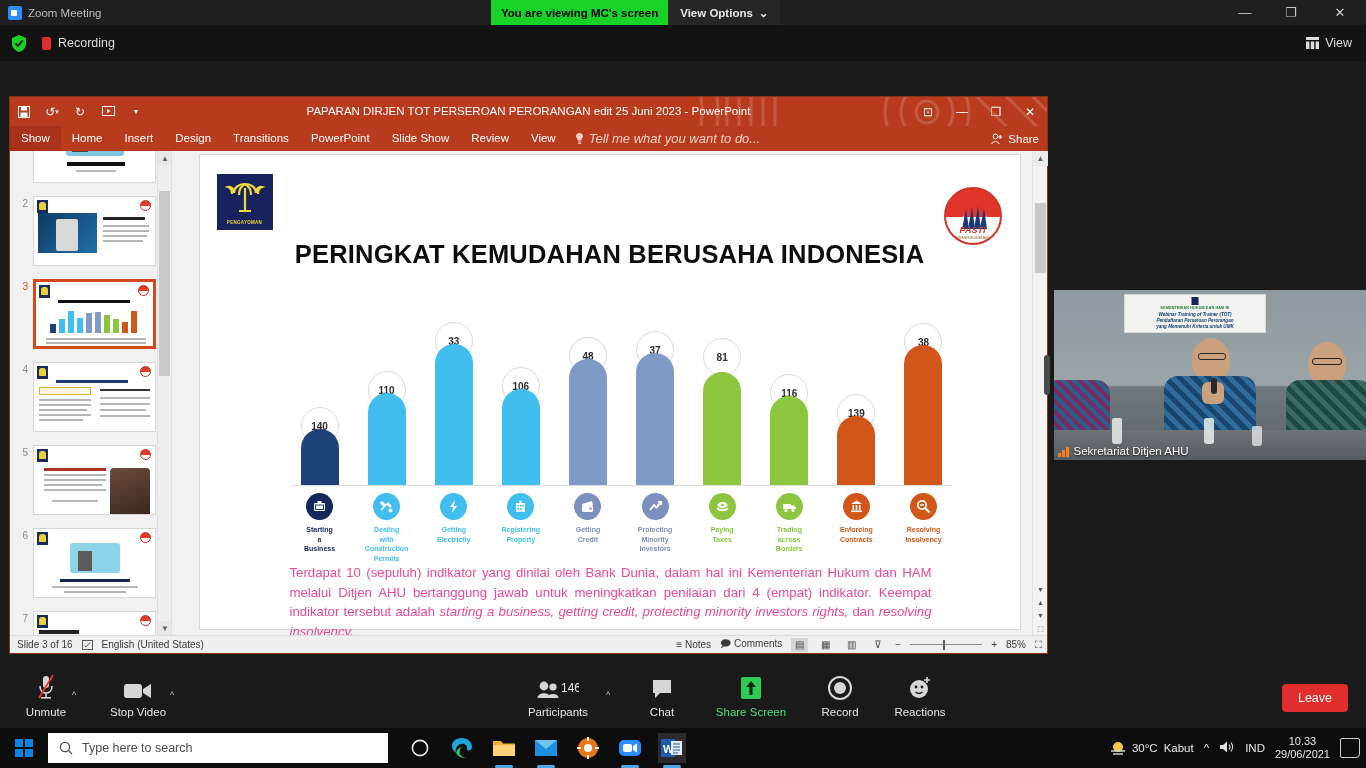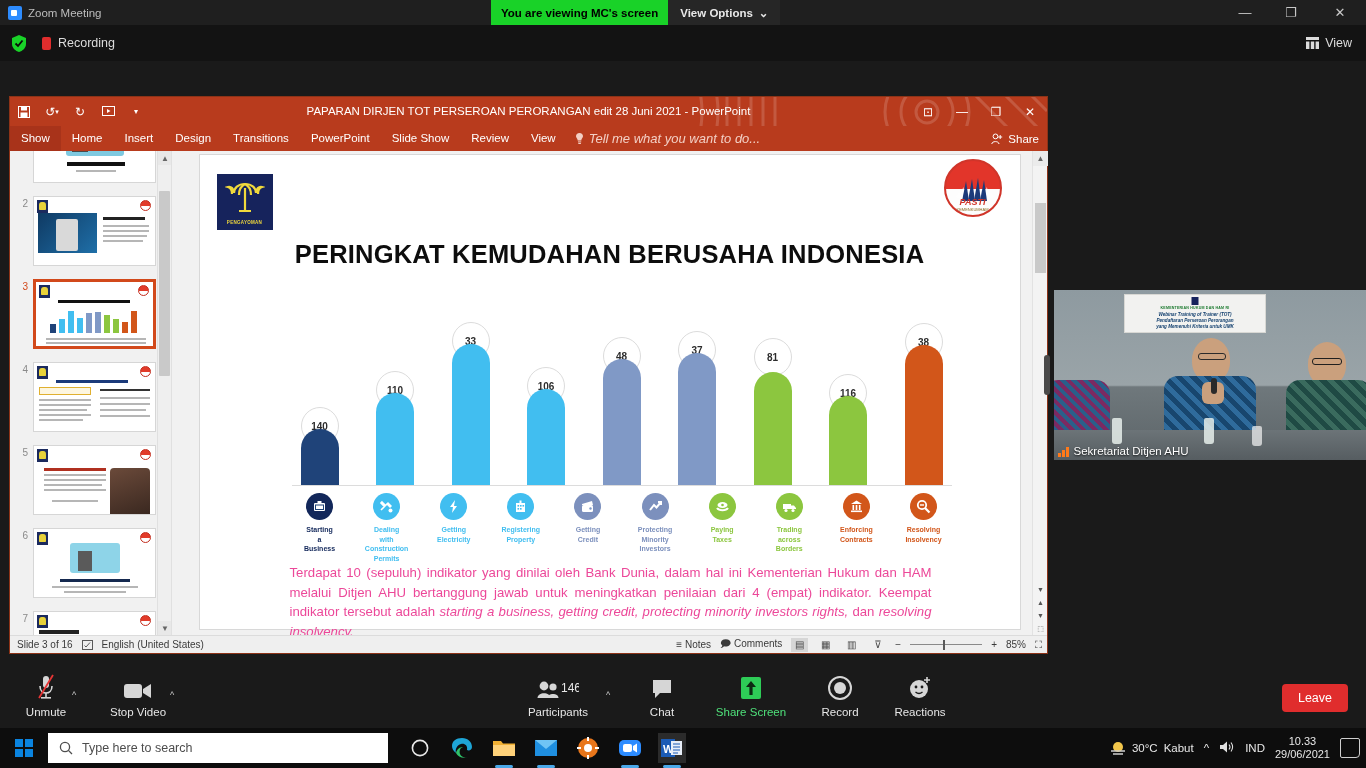--- a/index.html
+++ b/index.html
@@ -97,21 +97,21 @@
     display:flex; align-items:flex-start; justify-content:center; padding-top:4px; }
   .slide { width:820px; height:474px; background:#fff; position:relative;
     box-shadow:0 0 0 1px #d8d8d8; }
 
   .logo-pengayoman { position:absolute; left:17px; top:19px; width:56px; height:56px;
     background:#16235c; }
   .lp-glyph { position:absolute; left:8px; top:6px; width:40px; height:34px; }
   .lp-word { position:absolute; left:0; right:0; bottom:5px; text-align:center;
     color:#f0d93c; font-size:4.5px; letter-spacing:.3px; font-weight:bold; }
 
-  .logo-pasti { position:absolute; right:18px; top:4px; width:58px; height:58px;
+  .logo-pasti { position:absolute; right:18px; top:32px; width:58px; height:58px;
     border-radius:50%; overflow:hidden; border:2px solid #d0352a;
     background:linear-gradient(180deg,#e2352a 0 52%,#fdfdfd 52% 100%); }
   .lpa-rays { position:absolute; left:10px; top:16px; width:38px; height:24px; }
   .lpa-txt { position:absolute; left:0; right:0; top:36px; text-align:center;
     color:#d0352a; font-size:9px; font-weight:bold; font-style:italic; }
   .lpa-sub { position:absolute; left:0; right:0; top:46px; text-align:center;
     color:#8a6a22; font-size:4px; }
 
   .slide-title { position:absolute; left:0; right:0; top:85px; text-align:center;
     font-size:25.5px; font-weight:bold; color:#0d0d0d; letter-spacing:.2px; }
@@ -299,21 +299,21 @@
         <div class="qat-btn">↺<span style="font-size:7px">▾</span></div>
         <div class="qat-btn">↻</div>
         <div class="qat-btn">
           <svg width="13" height="12" viewBox="0 0 13 12">
               <rect x="0.5" y="0.5" width="12" height="9" fill="none" stroke="#fff"></rect>
               <path d="M5 3 L8.5 5 L5 7 Z" fill="#fff"></path>
             </svg>
         </div>
         <div class="qat-btn" style="font-size:8px">▾</div>
       </div>
-      <div class="ppt-title-text">PAPARAN DIRJEN TOT PERSEROAN PERORANGAN edit 28 Juni 2021 - PowerPoint</div>
+      <div class="ppt-title-text">PAPARAN DIRJEN TOT PERSEROAN PERORANGAN edit 25 Juni 2023 - PowerPoint</div>
       <div class="ppt-wbtns">
         <div class="ppt-wbtn">⊡</div>
         <div class="ppt-wbtn">—</div>
         <div class="ppt-wbtn">❐</div>
         <div class="ppt-wbtn">✕</div>
       </div>
     </div>
 
     <div class="ppt-ribbon">
       <div class="rb-tab file">Show</div>
@@ -523,20 +523,24 @@
               </div>
               <div class="col">
                 <div class="bubble" style="bottom:109px">81</div>
                 <div class="bar" style="height:113px;background:#8cc63f;border-radius:19px 19px 0 0"></div>
               </div>
               <div class="col">
                 <div class="bubble" style="bottom:73px">116</div>
                 <div class="bar" style="height:89px;background:#8cc63f;border-radius:19px 19px 0 0"></div>
               </div>
               <div class="col">
+                <div class="bubble" style="bottom:53px">139</div>
+                <div class="bar" style="height:69px;background:#d2561a;border-radius:19px 19px 0 0"></div>
+              </div>
+              <div class="col">
                 <div class="bubble" style="bottom:124px">38</div>
                 <div class="bar" style="height:140px;background:#d2561a;border-radius:19px 19px 0 0"></div>
               </div>
             </div>
           <div class="chart-baseline"></div>
           <div class="legend" id="chart-legend">
               <div class="leg">
                 <div class="leg-ic" style="background:#12275a">
                   <svg viewBox="0 0 15 15">
                     <rect x="2" y="4" width="11" height="8" rx="1" fill="#fff"></rect>

